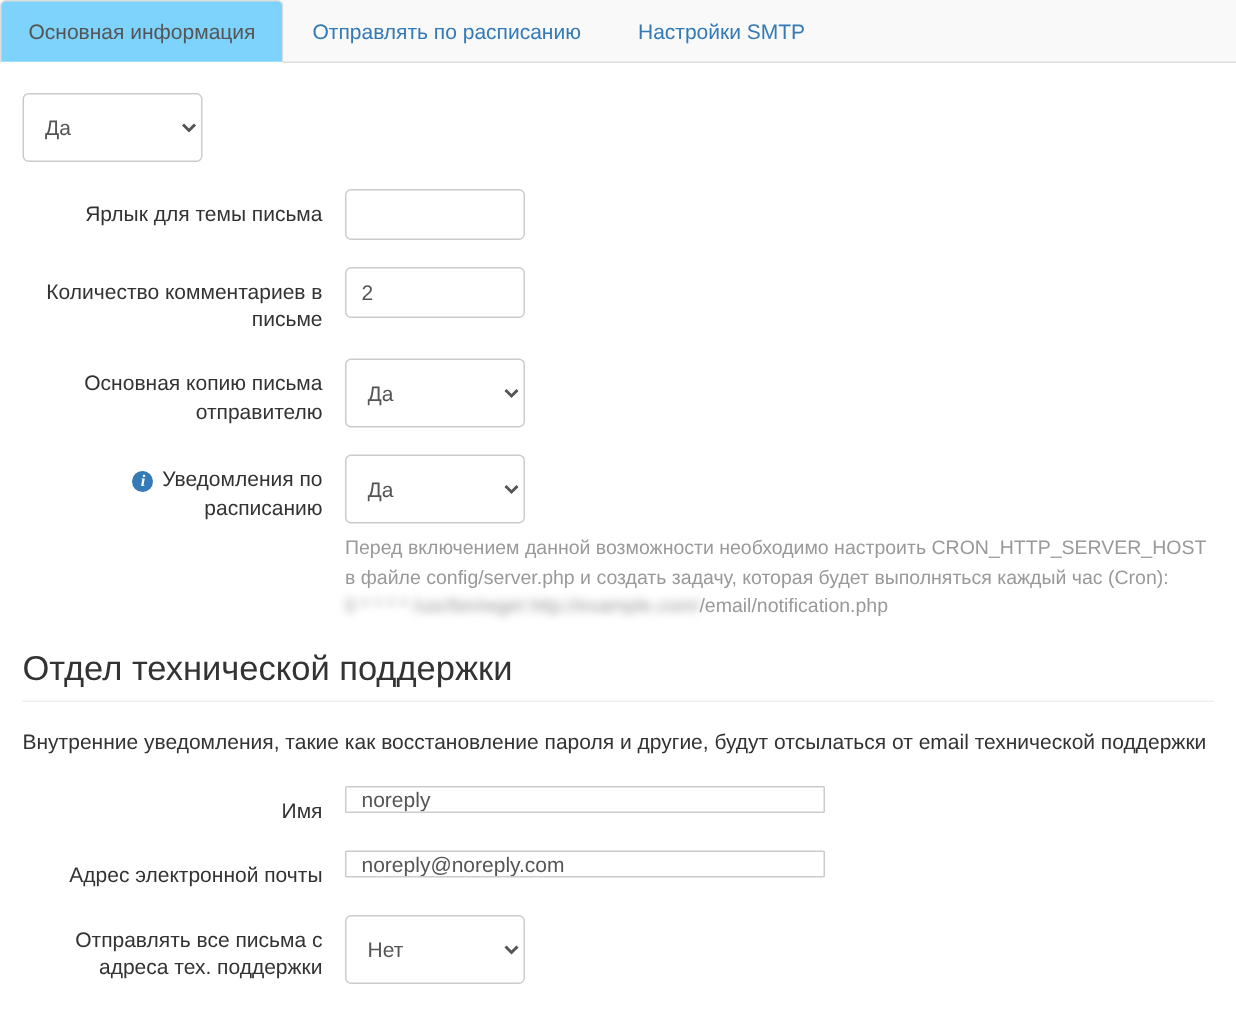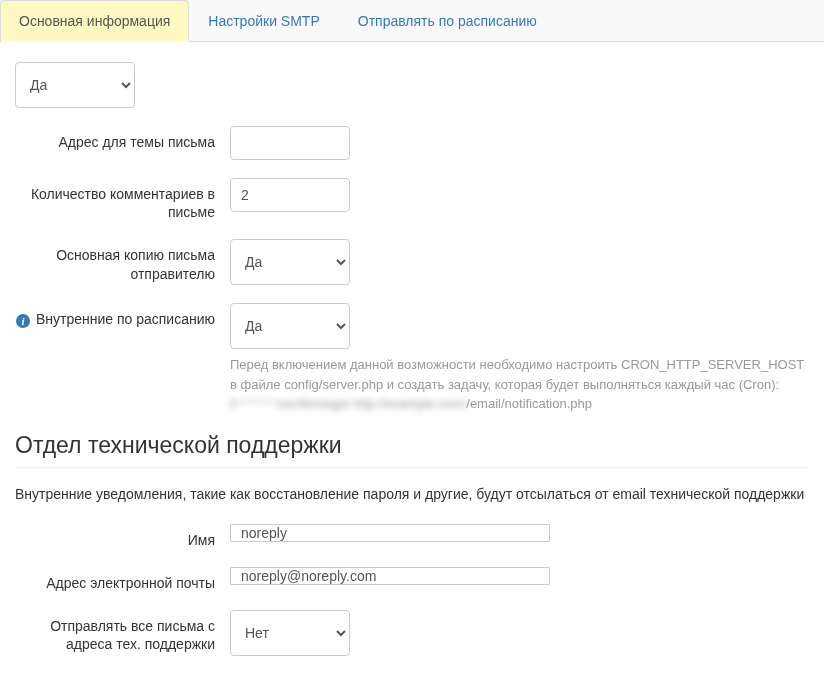--- a/index.html
+++ b/index.html
@@ -17,21 +17,21 @@
   }
   .tab {
     padding: 12px 18px;
     color: #337ab7;
     cursor: pointer;
     border: 1px solid transparent;
     border-bottom: none;
     margin-bottom: -1px;
   }
   .tab.active {
-    background: #fef9c3;
+    background: #7dd3fc;
     color: #555;
     border: 1px solid #ddd;
     border-bottom: 1px solid #fff;
     border-radius: 4px 4px 0 0;
   }
   .form-area {
     padding: 20px 15px 25px 15px;
   }
   .form-row {
     display: flex;
@@ -118,36 +118,36 @@
     font-style: italic;
     font-family: Georgia, serif;
     vertical-align: middle;
   }
 </style>
 </head>
 <body>
 
 <div class="tabs">
   <div class="tab active">Основная информация</div>
+  <div class="tab">Отправлять по расписанию</div>
   <div class="tab">Настройки SMTP</div>
-  <div class="tab">Отправлять по расписанию</div>
 </div>
 
 <div class="form-area">
 
   <div class="form-row">
     <div class="form-control-wrap">
       <select class="form-select">
         <option>Да</option>
       </select>
     </div>
   </div>
 
   <div class="form-row">
-    <div class="form-label">Адрес для темы письма</div>
+    <div class="form-label">Ярлык для темы письма</div>
     <div class="form-control-wrap">
       <input type="text" class="form-text" value="" style="">
     </div>
   </div>
 
   <div class="form-row">
     <div class="form-label">Количество комментариев в письме</div>
     <div class="form-control-wrap">
       <input type="text" class="form-text" value="2" style="">
     </div>
@@ -158,21 +158,21 @@
     <div class="form-control-wrap">
       <select class="form-select">
         <option>Да</option>
       </select>
     </div>
   </div>
 
   <div class="form-row">
     <div class="form-label">
       <span class="info-icon">i</span>
-      <span>Внутренние по расписанию</span>
+      <span>Уведомления по расписанию</span>
     </div>
     <div class="form-control-wrap">
       <select class="form-select">
         <option>Да</option>
       </select>
       <div class="help-text">
         <span>Перед включением данной возможности необходимо настроить CRON_HTTP_SERVER_HOST в файле config/server.php и создать задачу, которая будет выполняться каждый час (Cron):</span><br>
         <span class="blurred">0 * * * * /usr/bin/wget http://example.com/</span><span>/email/notification.php</span>
       </div>
     </div>

